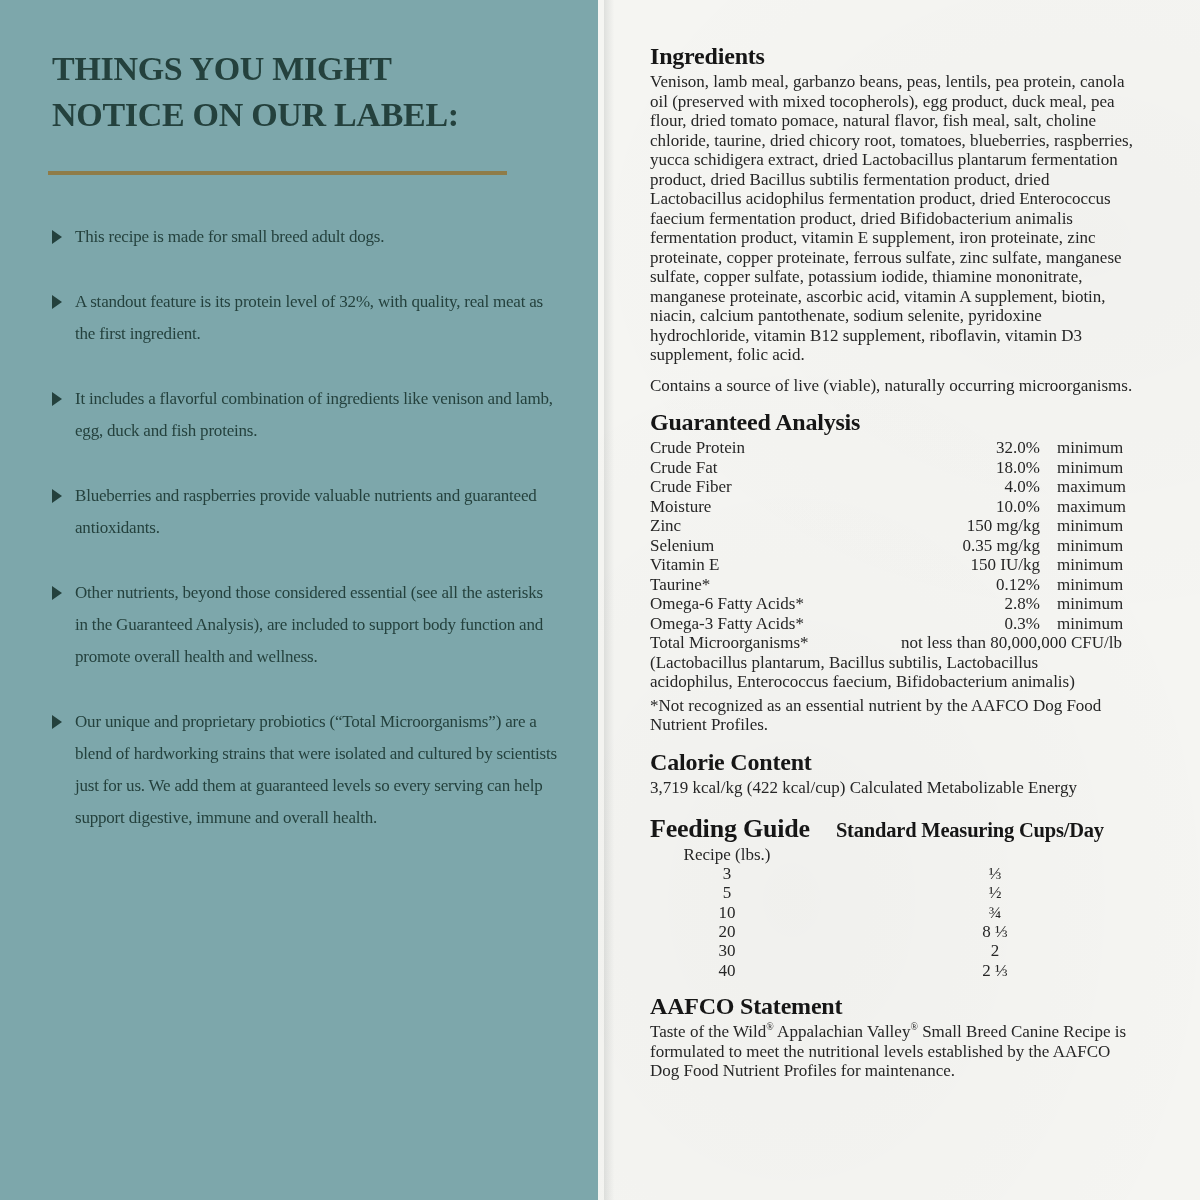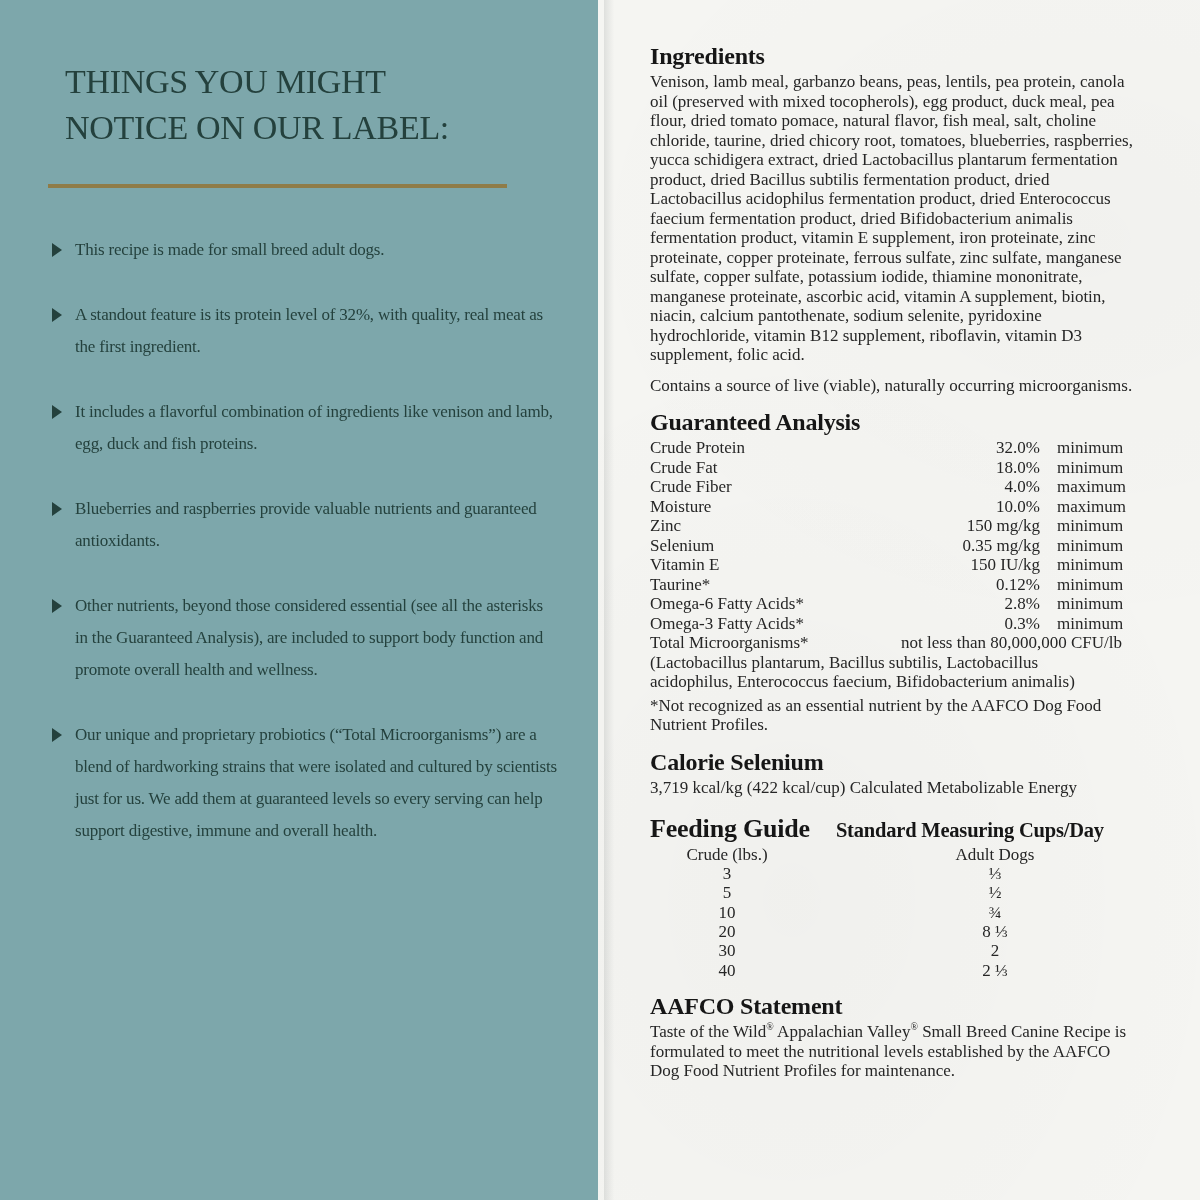--- a/index.html
+++ b/index.html
@@ -17,22 +17,22 @@
 
   
   .left-panel{
     width:598px;height:1200px;flex:0 0 598px;
     background:var(--teal);
     padding:42px 40px 0 48px;
     color:var(--ink-dark);
     overflow:hidden;
   }
   .page-title{
-    margin:17px;
-    font-size:34px;line-height:46px;font-weight:normal;
+    margin:4px;
+    font-size:34px;line-height:46px;font-weight:bold;
     letter-spacing:-0.3px;
     color:var(--ink-dark);
   }
   .divider{
     margin-top:33px;
     width:459px;height:4px;
     background:var(--gold);
   }
   .bullets{
     list-style:none;margin:46px 0 0 0;padding:0;
@@ -218,33 +218,32 @@
         <div class="ga-row-total">
           <span class="ga-name">Total Microorganisms*</span>
           <span class="ga-total-val">not less than 80,000,000 CFU/lb</span>
         </div>
       </div>
       <p class="body-text strains-note">(Lactobacillus plantarum, Bacillus subtilis, Lactobacillus acidophilus, Enterococcus faecium, Bifidobacterium animalis)</p>
       <p class="body-text asterisk-note">*Not recognized as an essential nutrient by the AAFCO Dog Food Nutrient Profiles.</p>
     </section>
 
     <section class="calorie-section">
-      <h2 class="sec-heading">Calorie Selenium</h2>
+      <h2 class="sec-heading">Calorie Content</h2>
       <p class="body-text calorie-text">3,719 kcal/kg (422 kcal/cup) Calculated Metabolizable Energy</p>
     </section>
 
     <section class="fg-section">
       <div class="fg-header">
         <h2 class="sec-heading fg-heading">Feeding Guide</h2>
         <h3 class="fg-subheading">Standard Measuring Cups/Day</h3>
       </div>
       <div class="fg-table">
         <div class="fg-row">
-          <span class="fg-cell">Crude (lbs.)</span>
-          <span class="fg-cell">Adult Dogs</span>
+          <span class="fg-cell">Recipe (lbs.)</span>
         </div>
         <div class="fg-row">
           <span class="fg-cell">3</span>
           <span class="fg-cell">⅓</span>
         </div>
         <div class="fg-row">
           <span class="fg-cell">5</span>
           <span class="fg-cell">½</span>
         </div>
         <div class="fg-row">

